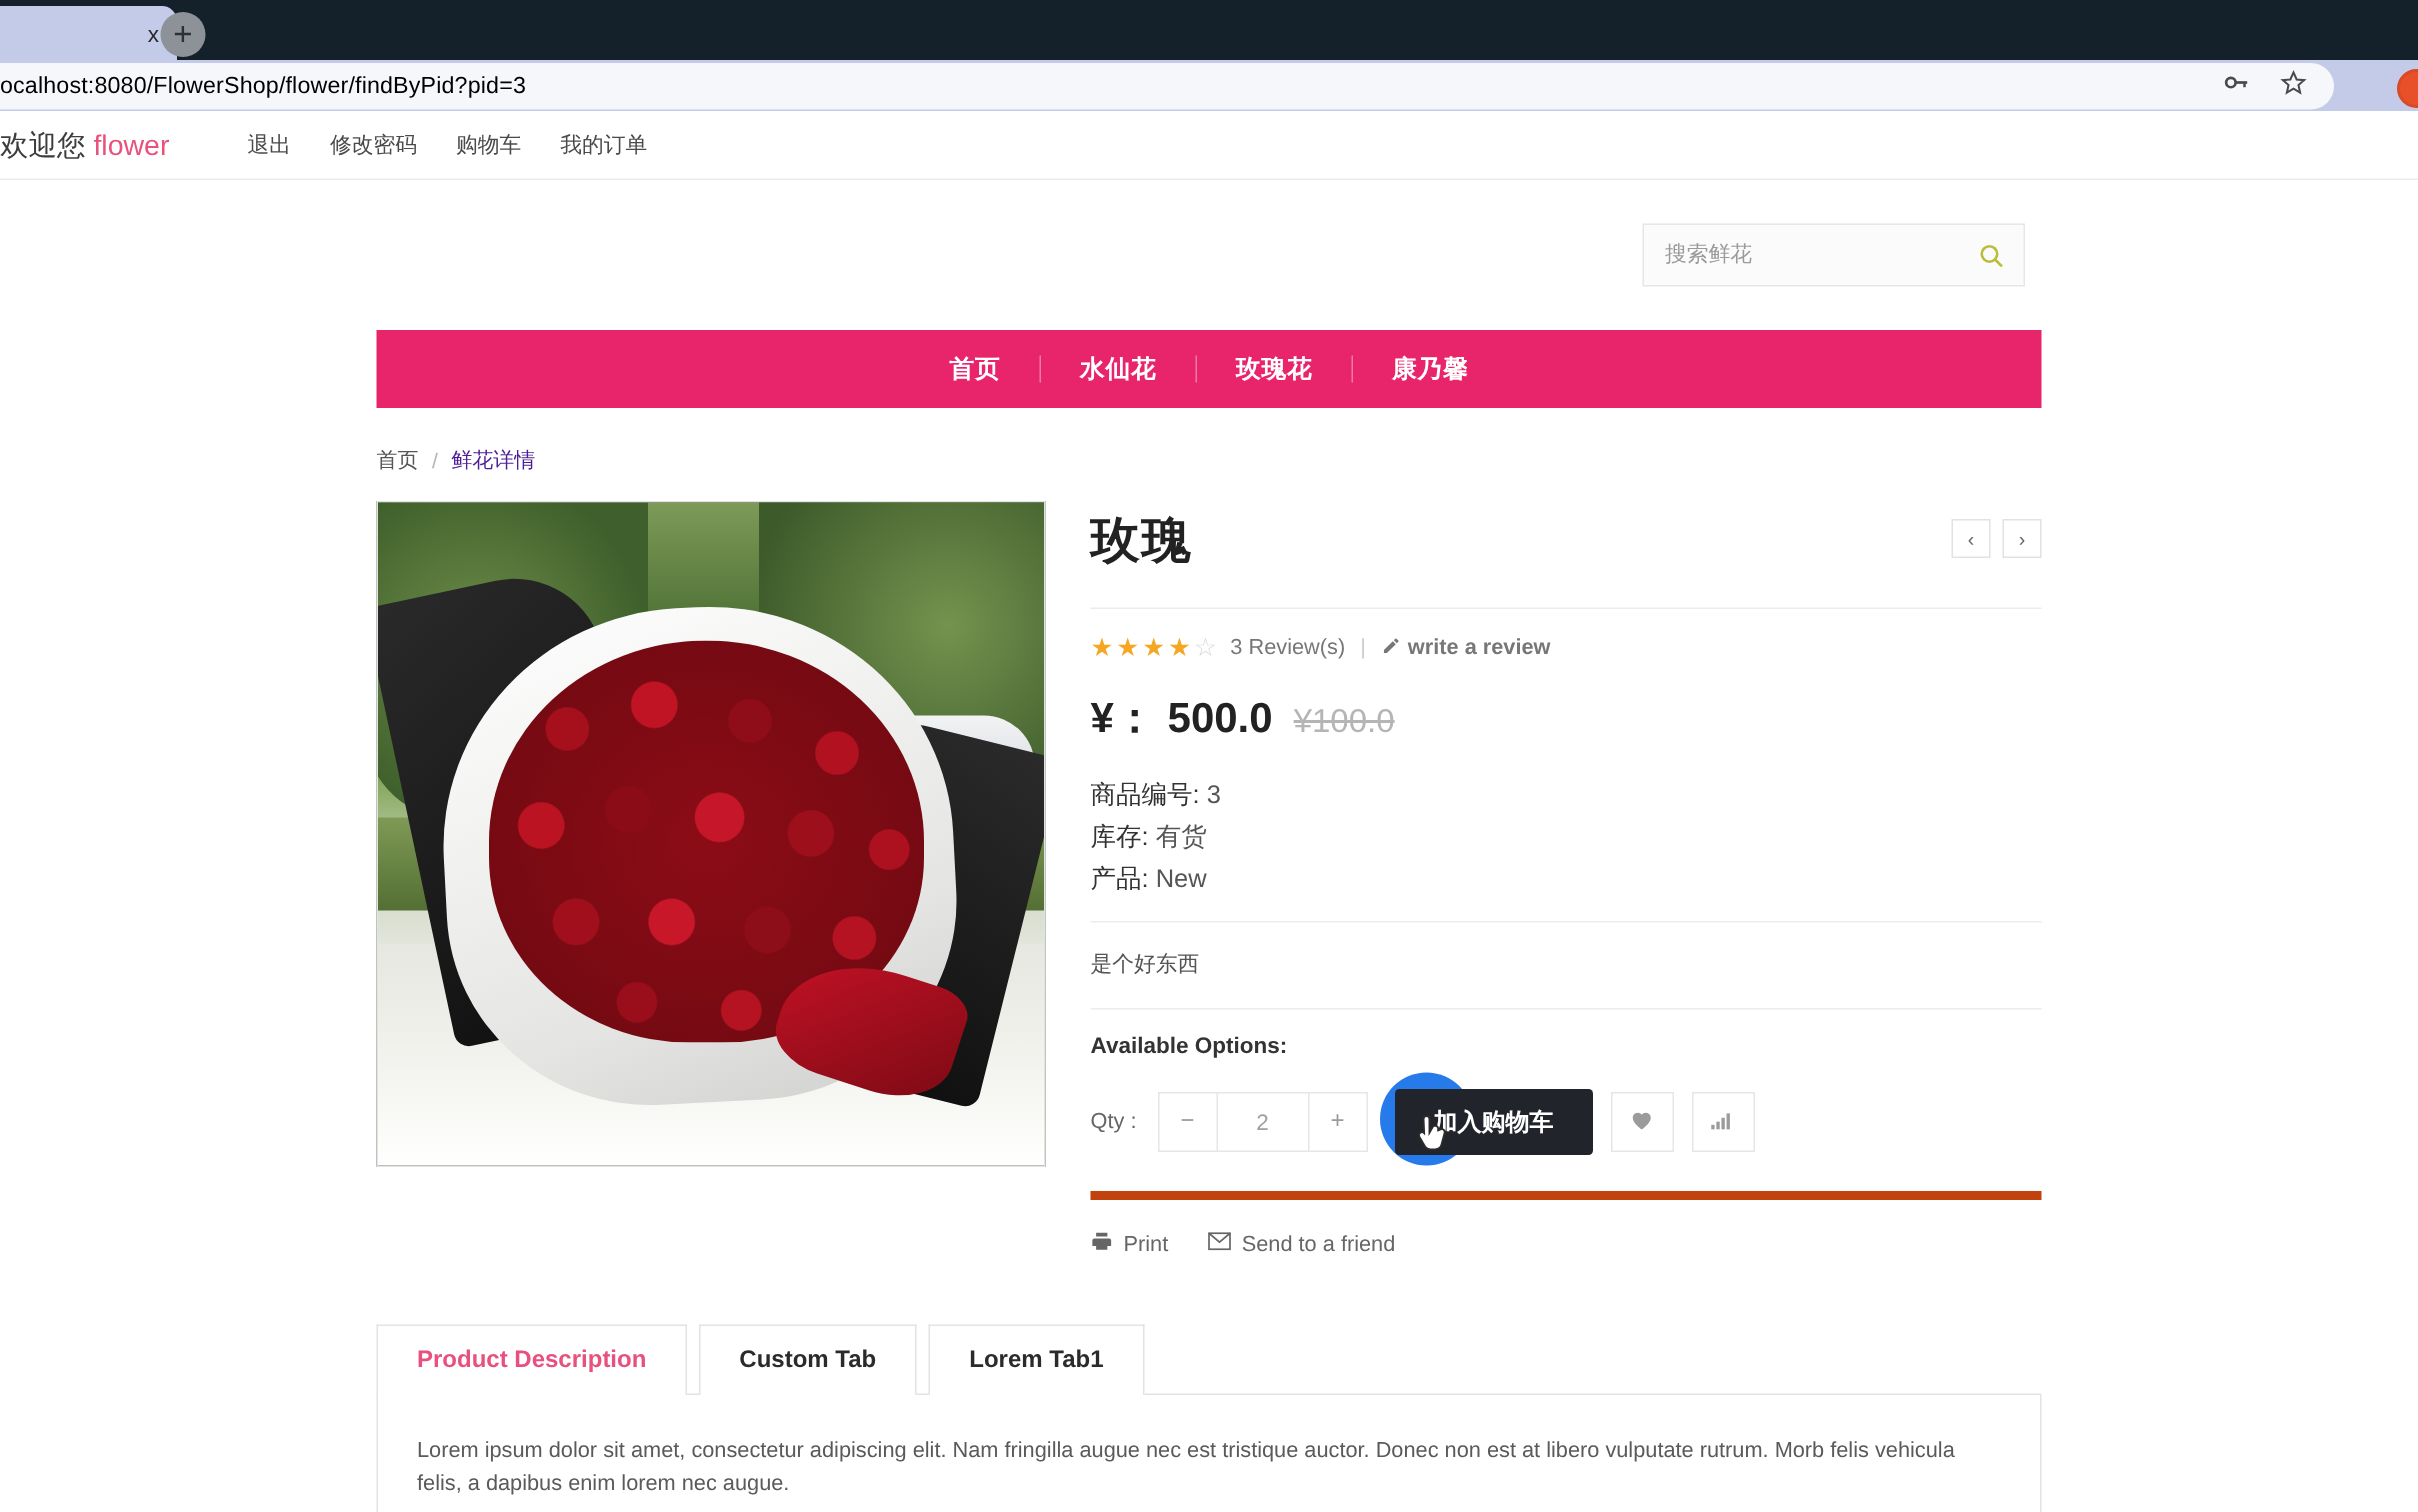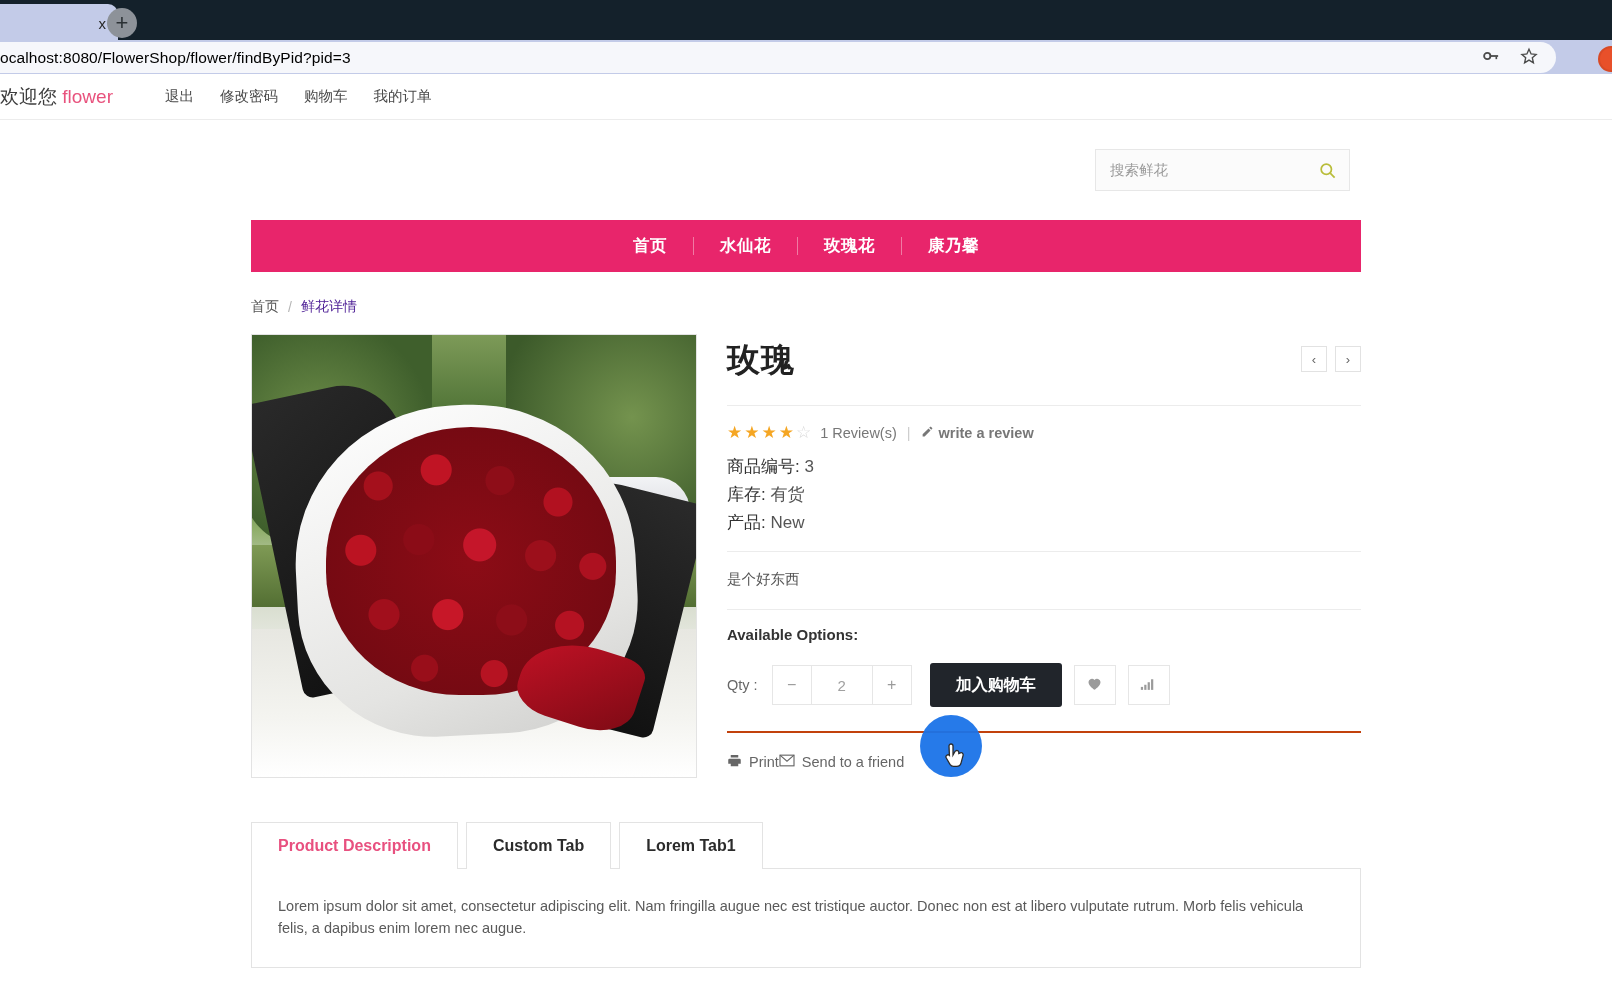--- a/index.html
+++ b/index.html
@@ -180,21 +180,21 @@
     width: 42px; height: 40px; margin-left: 12px; border: 1px solid #e6e6e6;
     background: #fff; display: flex; align-items: center; justify-content: center;
     color: #9b9b9b; cursor: pointer;
   }
   .click-halo {
     position: absolute; width: 62px; height: 62px; border-radius: 50%;
     background: #1a73e8; left: 920px; top: 641px; z-index: 2; opacity: .95;
   }
   .cursor-hand { position: absolute; left: 944px; top: 668px; z-index: 4; }
 
-  .sharerow { display: flex; align-items: center; padding: 20px 0 0 0; border-top: 2px solid #c2410c; font-size: 14.5px; }
+  .sharerow { display: flex; align-items: center; gap: 26px; padding: 20px 0 0 0; border-top: 6px solid #c2410c; font-size: 14.5px; }
   .sharelink { color: #666; text-decoration: none; display: inline-flex; align-items: center; gap: 7px; }
 
   .tabs-wrap { padding-top: 44px; }
   .tabs { display: flex; gap: 8px; position: relative; z-index: 2; }
   .tab-item {
     border: 1px solid #e3e3e3; border-bottom: 0; background: #fff;
     padding: 14px 26px; font-size: 16px; font-weight: bold; color: #2b2b2b; cursor: pointer;
   }
   .tab-item.active { color: #e8507f; }
   .tabpanel { border: 1px solid #e3e3e3; margin-top: -1px; padding: 26px 26px 28px 26px; }
@@ -301,32 +301,36 @@
           <h1 class="ptitle">玫瑰</h1>
           <div class="arrows">
             <button class="arrow-btn">‹</button>
             <button class="arrow-btn">›</button>
           </div>
         </div>
         <div class="hr"></div>
 
         <div class="reviewline">
           <span class="stars"><span>★★★★</span><span class="off">☆</span></span>
-          <span>1 Review(s)</span>
+          <span>3 Review(s)</span>
           <span class="vbar">|</span>
           <a class="writerev" href="#">
             <span>
               <svg width="13" height="13" viewBox="0 0 24 24" fill="#777">
                   <path d="M3 17.3V21h3.7L17.6 10.1l-3.7-3.7L3 17.3zM20.7 7c.4-.4.4-1 0-1.4l-2.3-2.3c-.4-.4-1-.4-1.4 0l-1.8 1.8 3.7 3.7L20.7 7z"></path>
                 </svg>
             </span>
             <span>write a review</span>
           </a>
         </div>
 
+        <div class="price">
+          <span class="price-main">¥： 500.0</span>
+          <span class="price-old">¥100.0</span>
+        </div>
 
         <div class="meta">
           <div>
             <span class="lbl">商品编号:</span>
             <span>3</span>
           </div>
           <div>
             <span class="lbl">库存:</span>
             <span>有货</span>
           </div>

